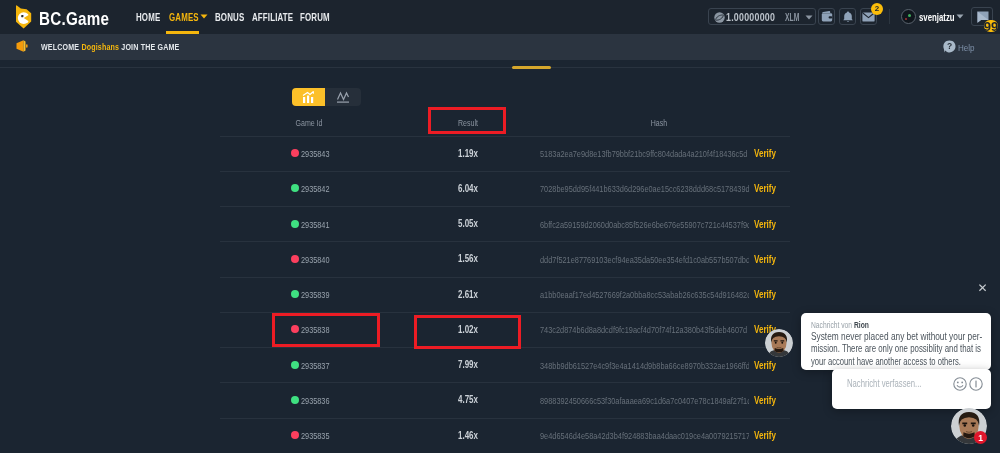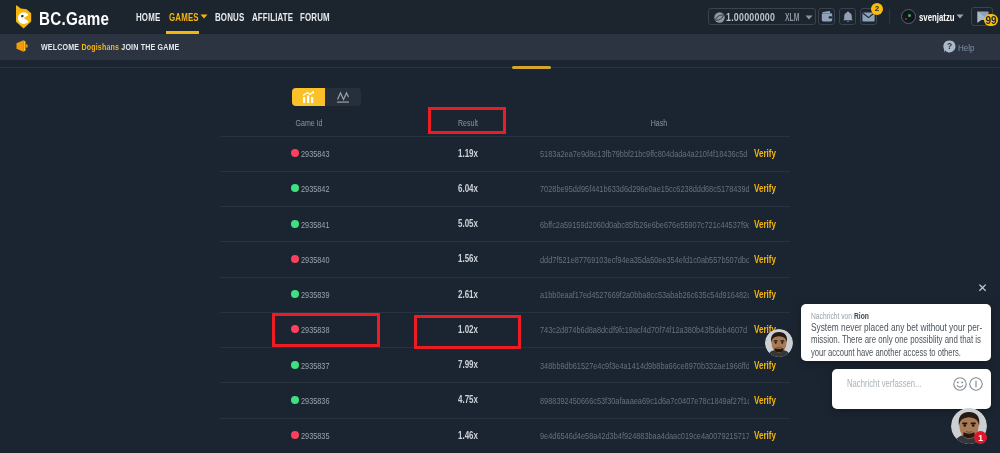--- a/index.html
+++ b/index.html
@@ -103,21 +103,21 @@
     <svg width="8" height="5" viewBox="0 0 8 5">
       <path d="M0.5 0.5 L4 4.5 L7.5 0.5 Z" fill="#9aa5b0"></path>
     </svg>
   </div>
 <div class="abs" style="left:971px;top:7px;width:22px;height:19px;border:1px solid #39434f;border-radius:3px;display:flex;align-items:center;justify-content:center">
     <svg width="13" height="12" viewBox="0 0 13 12">
 <path d="M1.5 0.5 L12.5 0.5 L12.5 9 L5 9 L1.5 11.8 Z" fill="#8fa2b8"></path>
 <path d="M1.5 0.5 L12.5 9 L5 9 L1.5 11.8 Z" fill="#a9bacd"></path>
 </svg>
   </div>
-<div class="badge" style="left:984px;top:14px;width:14px;height:12px;font-size:10px">99</div>
+<div class="badge" style="left:984px;top:20px;width:14px;height:12px;font-size:13px">99</div>
 
 <svg width="12" height="12" viewBox="0 0 12 12" style="position:absolute;left:16px;top:40px">
 <path d="M0.5 3.2 L7.5 0.2 L7.5 11.8 L0.5 8.8 Z" fill="#f59b0b"></path>
 <path d="M7.5 0.2 L9.5 1.6 L9.5 10.4 L7.5 11.8 Z" fill="#fbc02d"></path>
 <rect x="10" y="4.2" width="1.6" height="3.6" rx="0.8" fill="#f59b0b"></rect>
 </svg>
 <div class="abs" style="left:41px;top:42px;font-size:9px;font-weight:bold;white-space:nowrap;letter-spacing:0.2px;transform:scaleX(0.79);transform-origin:left">
 <span style="color:#e4e8ec">WELCOME </span><span style="color:#f5b60d">Dogishans</span><span style="color:#e4e8ec"> JOIN THE GAME</span></div>
 <svg width="13" height="13" viewBox="0 0 13 13" style="position:absolute;left:943px;top:40px">
 <path d="M6.5 0.4 A6 6 0 1 1 2.2 10.6 L1.6 12.6 L0.9 8.9 A6 6 0 0 1 6.5 0.4 Z" fill="#a9b9c9"></path>
@@ -218,21 +218,21 @@
 <ellipse cx="18" cy="18.5" rx="9.6" ry="12.2" fill="#a87a58"></ellipse>
 <path d="M8 18 Q5.8 4.5 18 4 Q30.2 4.5 28 18 Q27.5 9.5 18 9.2 Q8.5 9.5 8 18 Z" fill="#261b12"></path>
 <path d="M11.3 15.3 L16.2 15.3 M19.8 15.3 L24.7 15.3" stroke="#1d140e" stroke-width="1.7"></path>
 <circle cx="13.8" cy="17.6" r="1.25" fill="#17100b"></circle>
 <circle cx="22.2" cy="17.6" r="1.25" fill="#17100b"></circle>
 <path d="M12.5 24.3 Q18 27.2 23.5 24.3 L23.8 28.2 Q18 32.5 12.2 28.2 Z" fill="#241810"></path>
 <path d="M15 23.6 Q18 24.8 21 23.6" stroke="#6b4c33" stroke-width="1.1" fill="none"></path>
 </g>
     </svg>
   </div>
-<div class="card" style="left:801px;top:304px;width:190px;height:57px">
+<div class="card" style="left:801px;top:313px;width:190px;height:57px">
 <div style="position:absolute;left:10px;top:7px;font-size:8.5px;color:#98a1a8;white-space:nowrap;transform:scaleX(0.79);transform-origin:left">Nachricht von <b style="color:#3f474e">Rion</b></div>
 <div class="cline" style="top:17.5px;transform:scaleX(0.831)">System never placed any bet without your per-</div>
 <div class="cline" style="top:30.3px;transform:scaleX(0.787)">mission. There are only one possiblity and that is</div>
 <div class="cline" style="top:43.0px;transform:scaleX(0.762)">your account have another access to others.</div>
 </div>
 <div class="card" style="left:832px;top:369px;width:159px;height:40px">
 <div style="position:absolute;left:15px;top:8px;font-size:11px;color:#aab2b9;white-space:nowrap;transform:scaleX(0.70);transform-origin:left">Nachricht verfassen...</div>
 <div style="position:absolute;left:121px;top:7.5px">
       <svg width="14" height="14" viewBox="0 0 14 14">
 <circle cx="7" cy="7" r="6.2" fill="none" stroke="#858d95" stroke-width="1.1"></circle>

